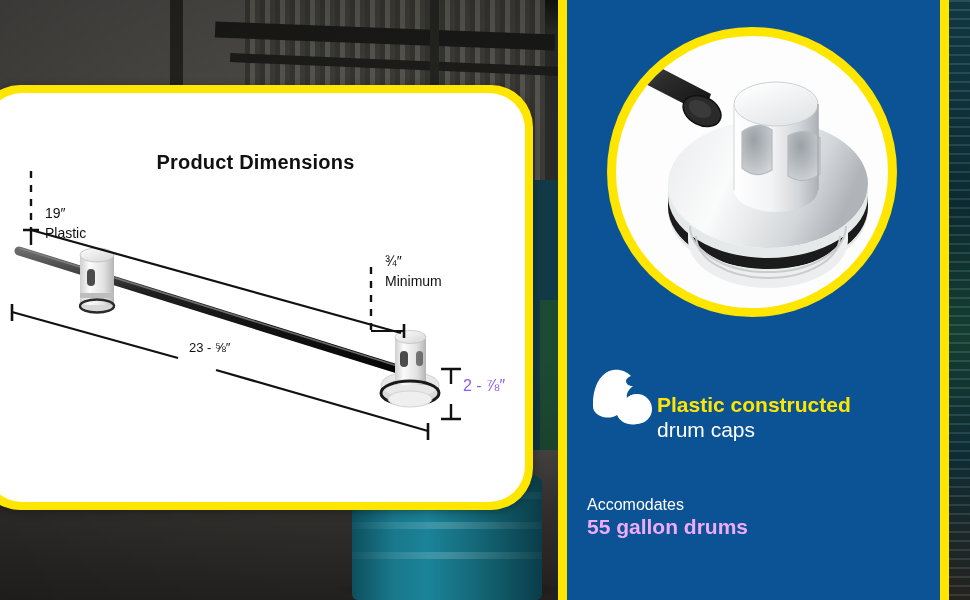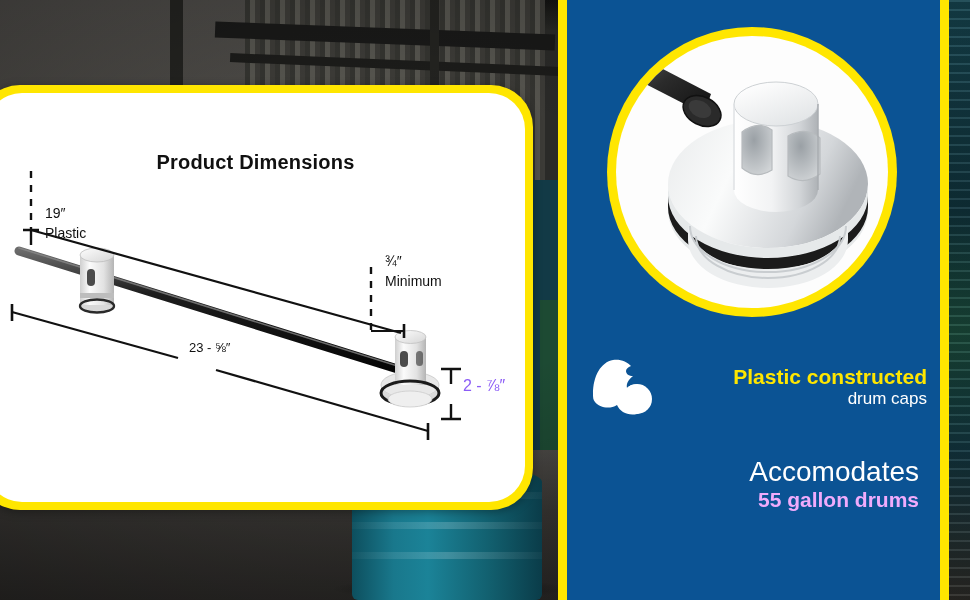--- a/index.html
+++ b/index.html
@@ -111,24 +111,24 @@
   }
 
   
   .feat {
     position:absolute; display:flex; align-items:center;
   }
   .feat-1 { left:20px; top:352px; width:340px; }
   .feat-2 { left:20px; top:455px; width:340px; }
 
   .feat-icon { flex:0 0 auto; }
-  .feat-text { flex:1 1 auto; text-align:right; line-height:1.18; }
+  .feat-text { flex:1 1 auto; text-align:left; line-height:1.18;margin-top:41px; }
   .t-yellow { color:#FFE600; font-weight:bold; font-size:21px; }
-  .t-white  { color:#ffffff; font-size:17px; }
-  .t-white-sm { color:#ffffff; font-size:28px; }
+  .t-white  { color:#ffffff; font-size:21px; }
+  .t-white-sm { color:#ffffff; font-size:16px; }
   .t-yellow-b { color:#f0abfc; font-weight:bold; font-size:21px; }
 </style>
 </head>
 <body>
 
 <div id="root">
 
   <div class="bg-photo">
     <div class="bg-dark-top"></div>
     <div class="bg-wall-left"></div>

